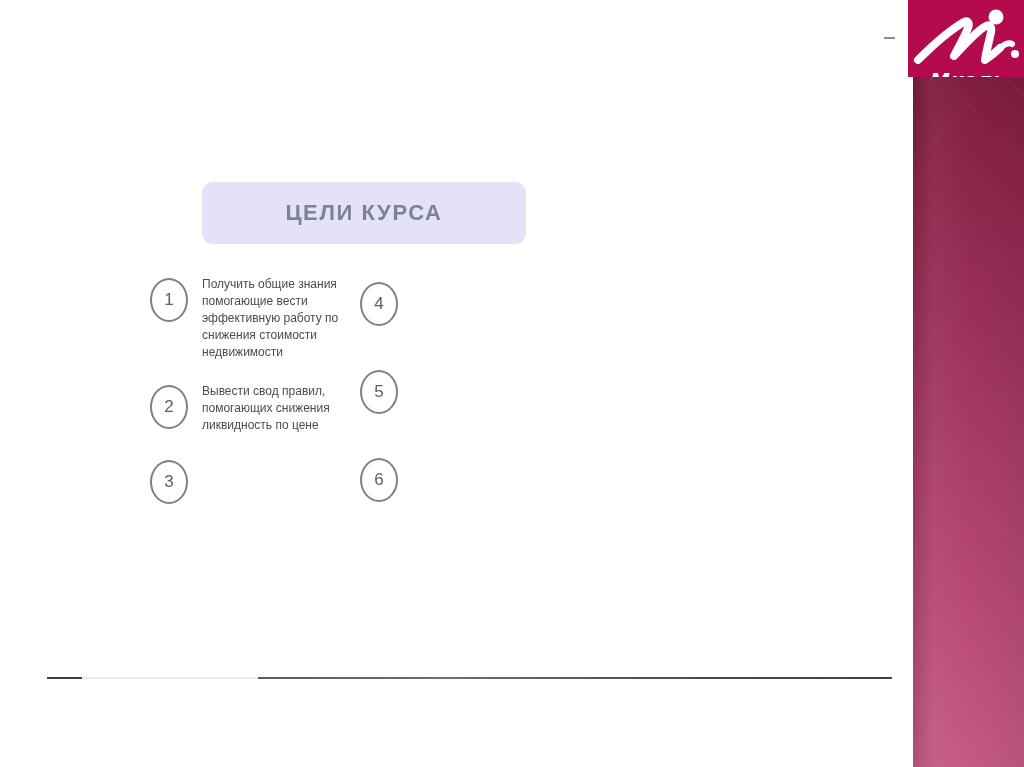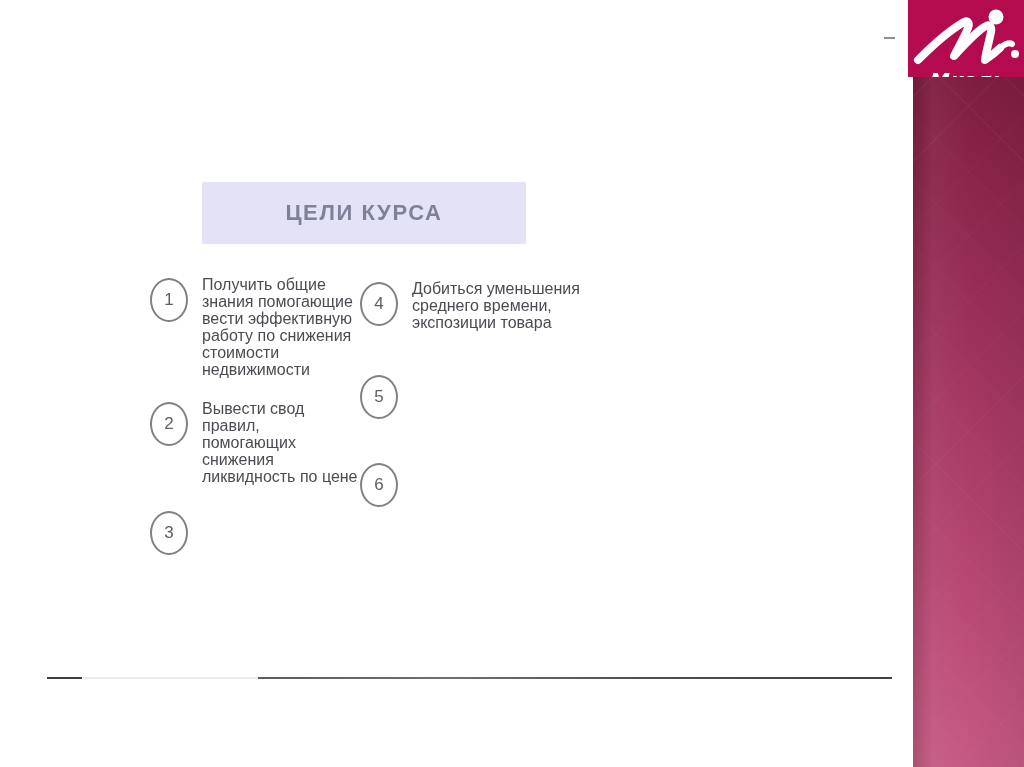--- a/index.html
+++ b/index.html
@@ -107,21 +107,21 @@
   }
 
   
   #title-pill {
     position: absolute;
     left: 202px;
     top: 182px;
     width: 324px;
     height: 62px;
     background: #e4e2f6;
-    border-radius: 2px;
+    border-radius: 11px;
     display: flex;
     align-items: center;
     justify-content: center;
   }
   #title-pill .title-text {
     font-family: "Liberation Sans", sans-serif;
     font-size: 22px;
     font-weight: bold;
     color: #7d8199;
     letter-spacing: 1.6px;
@@ -159,21 +159,21 @@
     font-family: "Liberation Sans", sans-serif;
     font-size: 17px;
     color: #5c6165;
     box-sizing: border-box;
     margin-top: 4px;
   }
   .goal-text {
     flex: 1 1 auto;
     margin-left: 14px;
     font-family: "Liberation Sans", sans-serif;
-    font-size: 16px;
+    font-size: 12px;
     line-height: 17px;
     color: #4b4b52;
     padding-top: 2px;
   }
 
   
   .row-1 { margin-top: 0px; }
   .row-2 { margin-top: 20px; }
   .row-3 { margin-top: 22px; }
 
@@ -243,21 +243,20 @@
       <div class="goal-item row-3">
         <div class="goal-badge">3</div>
       </div>
 
     </div>
 
     <div class="goal-column" id="column-right">
 
       <div class="goal-item row-1">
         <div class="goal-badge">4</div>
-        <div class="goal-text">Добиться уменьшения среднего времени, экспозиции товара</div>
       </div>
 
       <div class="goal-item row-2">
         <div class="goal-badge">5</div>
       </div>
 
       <div class="goal-item row-3">
         <div class="goal-badge">6</div>
         <div class="goal-text"></div>
       </div>

